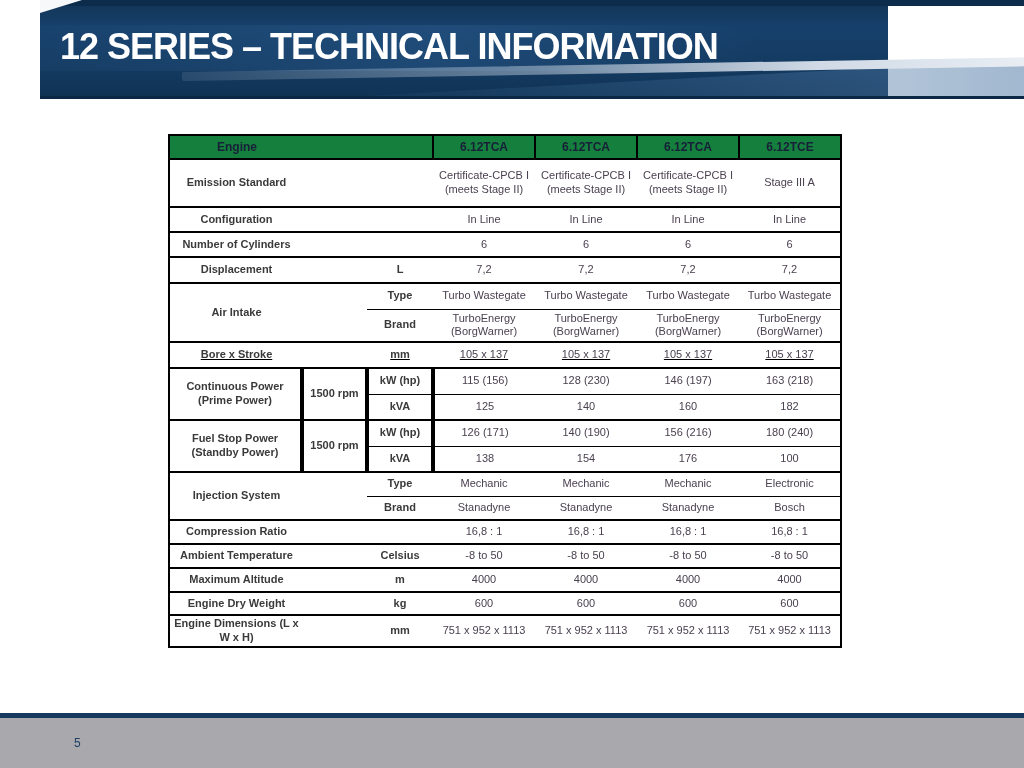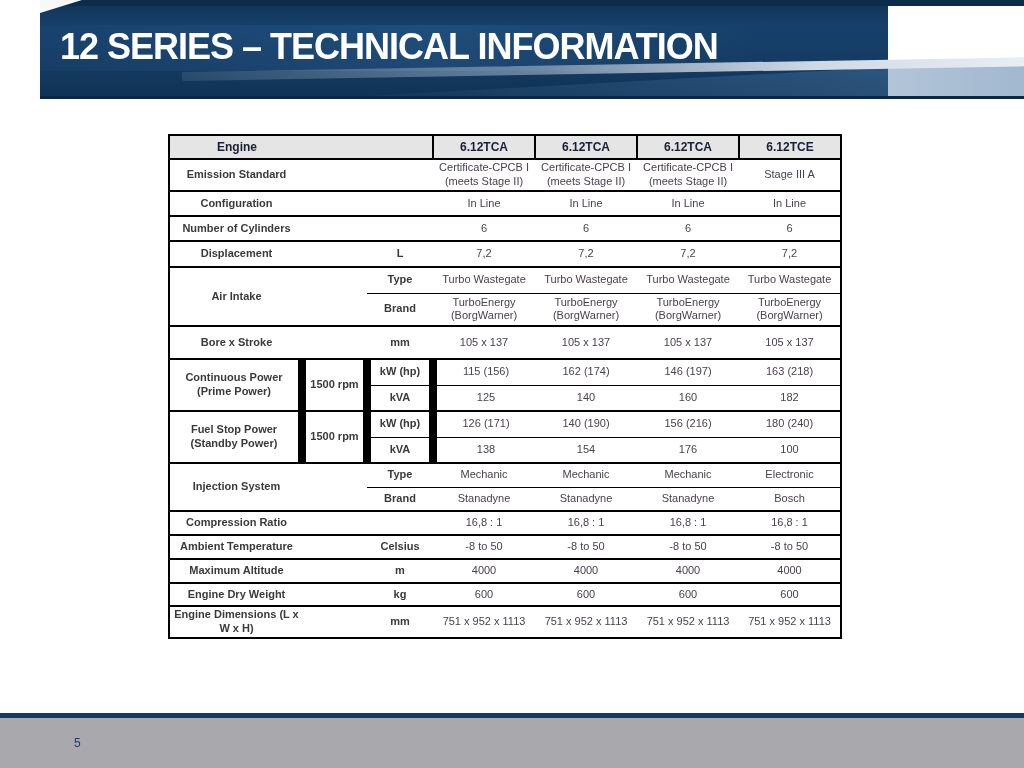--- a/index.html
+++ b/index.html
@@ -73,36 +73,36 @@
     border-collapse: collapse;
     table-layout: fixed;
     border: 2px solid #000;
   }
   .spec-table td, .spec-table th {
     text-align: center; vertical-align: middle;
     padding: 1px 2px; line-height: 1.25;
     overflow: hidden;
   }
   .spec-table th {
-    background: #e5e5e5; color: #181f38; font-size: 12px; font-weight: bold;
+    background: #15803d; color: #181f38; font-size: 12px; font-weight: bold;
   }
   .label { font-size: 11px; font-weight: bold; color: #3a3a3a; }
   .unit  { font-size: 11px; font-weight: bold; color: #3a3a3a; }
   .data  { font-size: 11px; font-weight: normal; color: #4a4150; }
   .padr  { padding-right: 66px !important; }   
   .pad3  { padding-right: 130px !important; }
   tr.group { border-top: 2px solid #000; }
   tr.sub   { border-top: 1px solid #000; border-radius: 15px; }
-  .vl  { border-left: 8px solid #000000; }
+  .vl  { border-left: 4px solid #000000; }
   .vl2 { border-left: 2px solid #000; }
 
-  .r-engine { height: 24px; } .r-emission { height: 32px; }
+  .r-engine { height: 24px; } .r-emission { height: 48px; }
   .r-config { height: 25px; } .r-cyl { height: 25px; margin-top: 9px; }
   .r-disp { height: 26px; }   .r-ai1 { height: 26px; }
-  .r-ai2 { height: 33px; }    .r-bore { height: 33px; }
+  .r-ai2 { height: 33px; }    .r-bore { height: 26px; text-decoration: underline; }
   .r-cp1, .r-cp2, .r-fs1, .r-fs2 { height: 26px; }
   .r-inj1, .r-inj2 { height: 24px; }
   .r-comp, .r-amb, .r-alt { height: 24px; }
   .r-dry { height: 23px; border-radius: 11px; }    .r-dim { height: 30px; }
 
   
   .footer-line {
     position: absolute; left: 0; top: 713px; width: 1024px; height: 5px;
     background: #16395d;
   }
@@ -207,21 +207,21 @@
     <td class="data">105 x 137</td>
     <td class="data">105 x 137</td>
     <td class="data">105 x 137</td>
   </tr>
 
   <tr class="r-cp1 group">
     <td rowspan="2" class="label">Continuous Power (Prime Power)</td>
     <td rowspan="2" class="unit vl">1500 rpm</td>
     <td class="unit vl">kW (hp)</td>
     <td class="data vl">115 (156)</td>
-    <td class="data">162 (174)</td>
+    <td class="data">128 (230)</td>
     <td class="data">146 (197)</td>
     <td class="data">163 (218)</td>
   </tr>
   <tr class="r-cp2 sub">
     <td class="unit vl">kVA</td>
     <td class="data vl">125</td>
     <td class="data">140</td>
     <td class="data">160</td>
     <td class="data">182</td>
   </tr>

